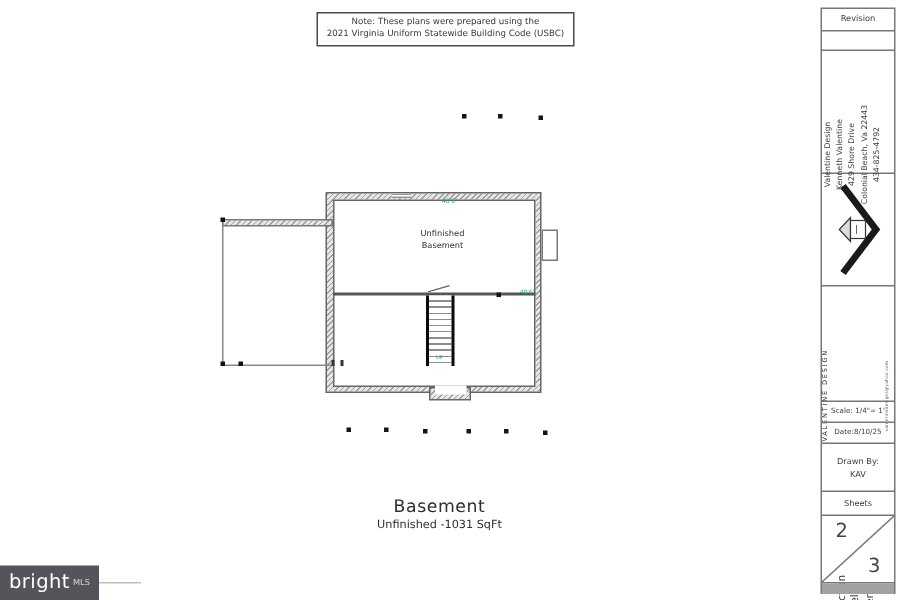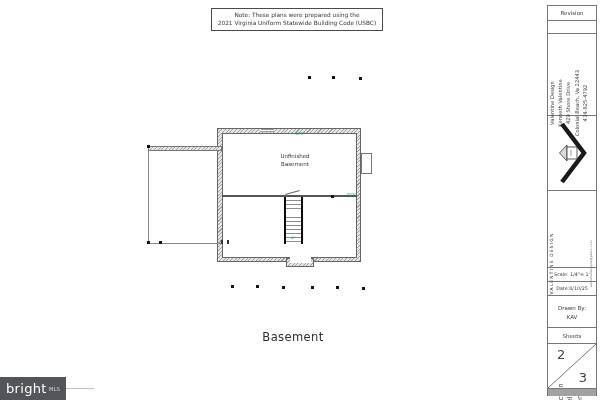--- a/index.html
+++ b/index.html
@@ -101,20 +101,21 @@
 
   <div class="abs dot" style="left:231px;top:285px;"></div>
   <div class="abs dot" style="left:256px;top:285px;"></div>
   <div class="abs dot" style="left:282px;top:286px;"></div>
   <div class="abs dot" style="left:311px;top:286px;"></div>
   <div class="abs dot" style="left:336px;top:286px;"></div>
   <div class="abs dot" style="left:362px;top:287px;"></div>
 
   <div class="abs" id="caption">
     <div id="caption-title">Basement</div>
+    <div id="caption-sub">Unfinished -1031 SqFt</div>
   </div>
 
   <div class="abs" id="tblock">
     <div class="tb-row" style="top:0;height:15px;line-height:15px;">Revision</div>
     <div class="tb-row" style="top:15px;height:13px;"></div>
 
     <div class="tb-row" style="top:28px;height:82px;">
       <div class="rot" id="tb-contact-text">
         <div>Valentine Design</div>
         <div>Kenneth Valentine</div>

